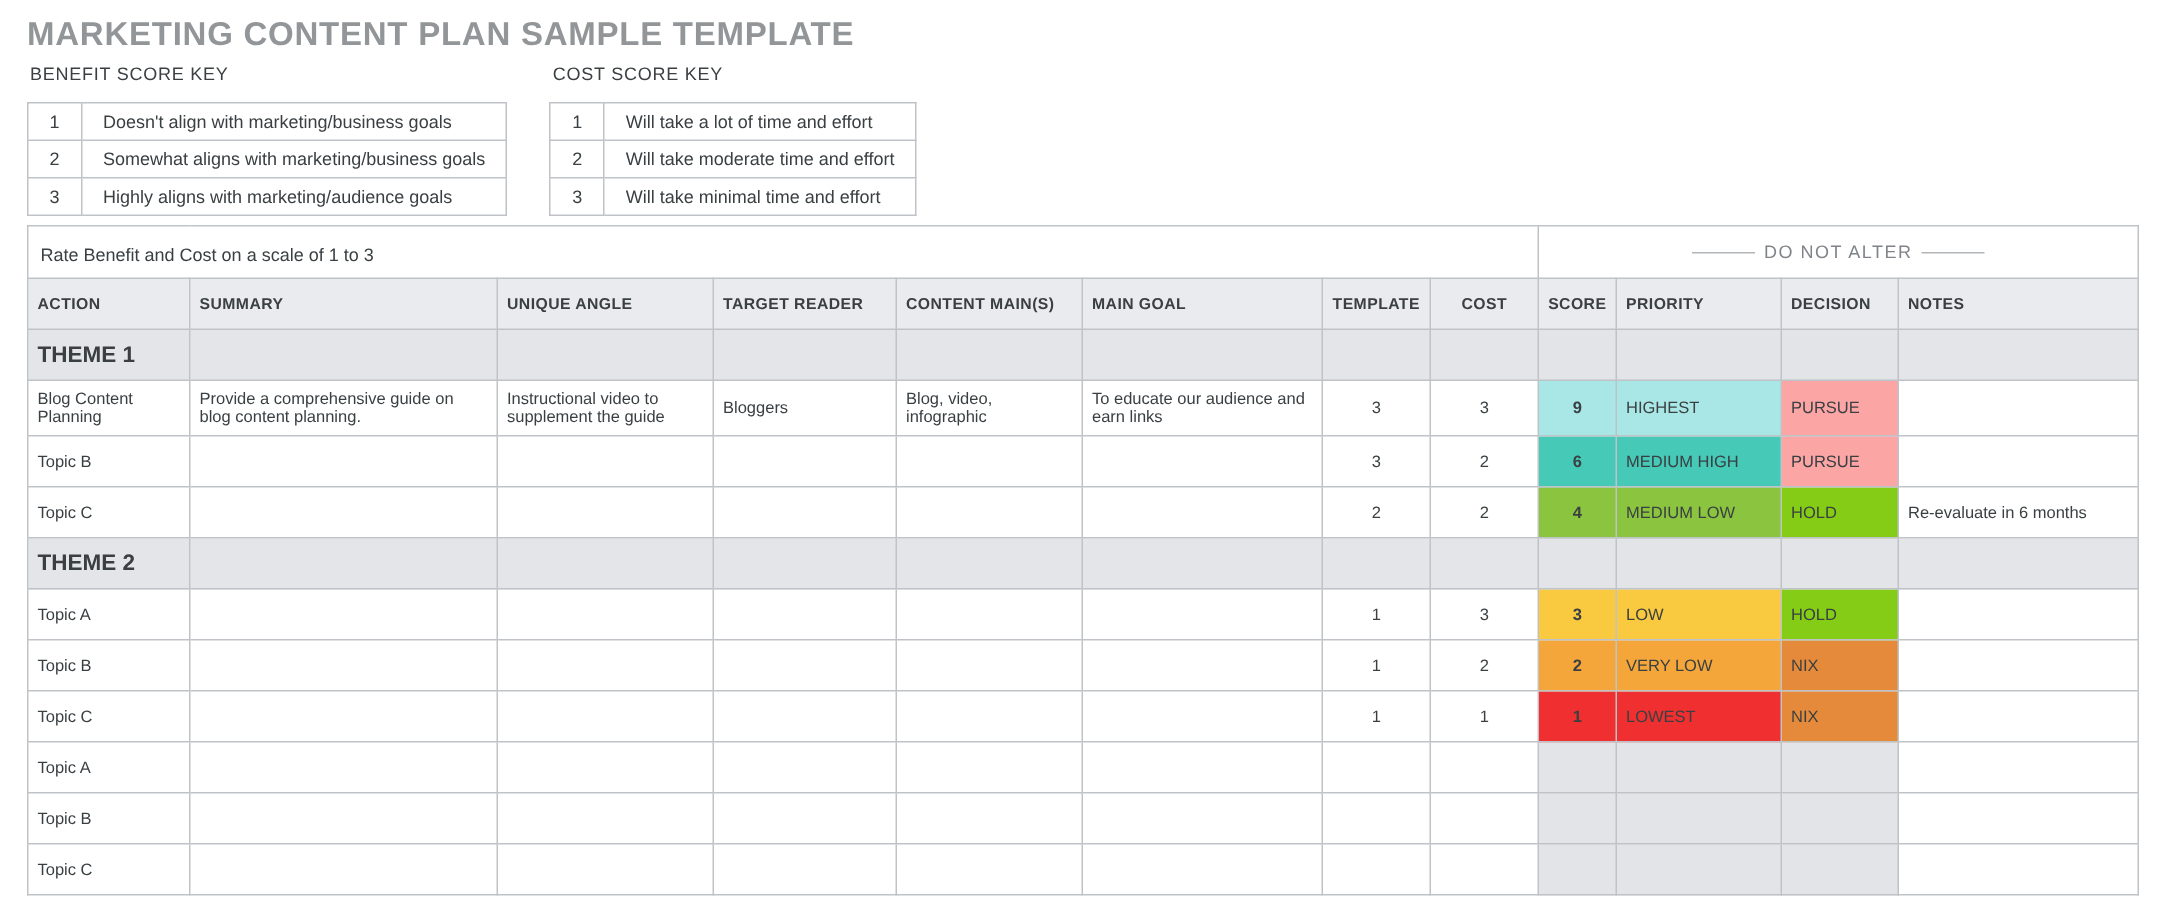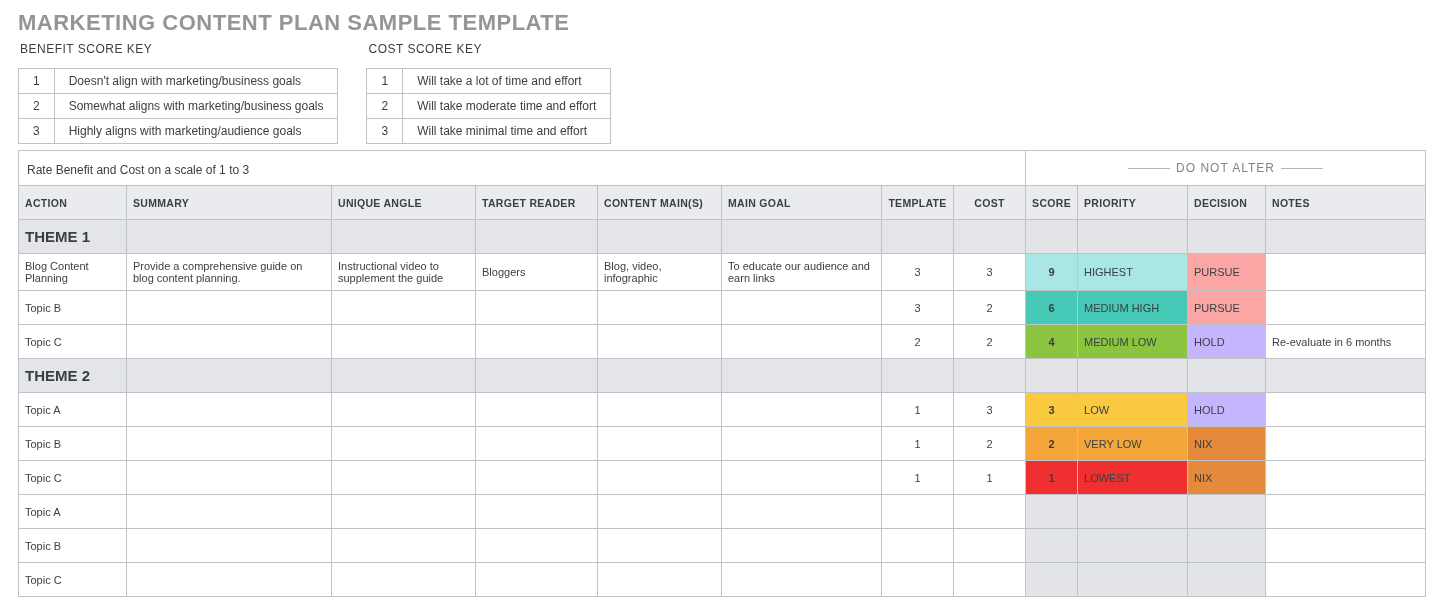--- a/index.html
+++ b/index.html
@@ -45,21 +45,21 @@
   col.c-notes{width:160px;}
   .toprow td{border:none;height:18px;padding:0;}
   
   .p-highest{background:#a8e7e5;}
   .p-medhigh{background:#46c9b6;}
   .p-medlow{background:#8bc540;}
   .p-low{background:#f9c93f;}
   .p-vlow{background:#f4a63a;}
   .p-lowest{background:#f03030;}
   .d-pursue{background:#fca5a5;}
-  .d-hold{background:#c4b5fd;margin-left:28px;}
+  .d-hold{background:#84cc16;margin-left:28px;}
   .d-nix{background:#e48a3a;}
 </style>
 </head>
 <body>
 
 <div class="page">
   <h1>MARKETING CONTENT PLAN SAMPLE TEMPLATE</h1>
 
   <div class="keys">
     <div class="key-block">

